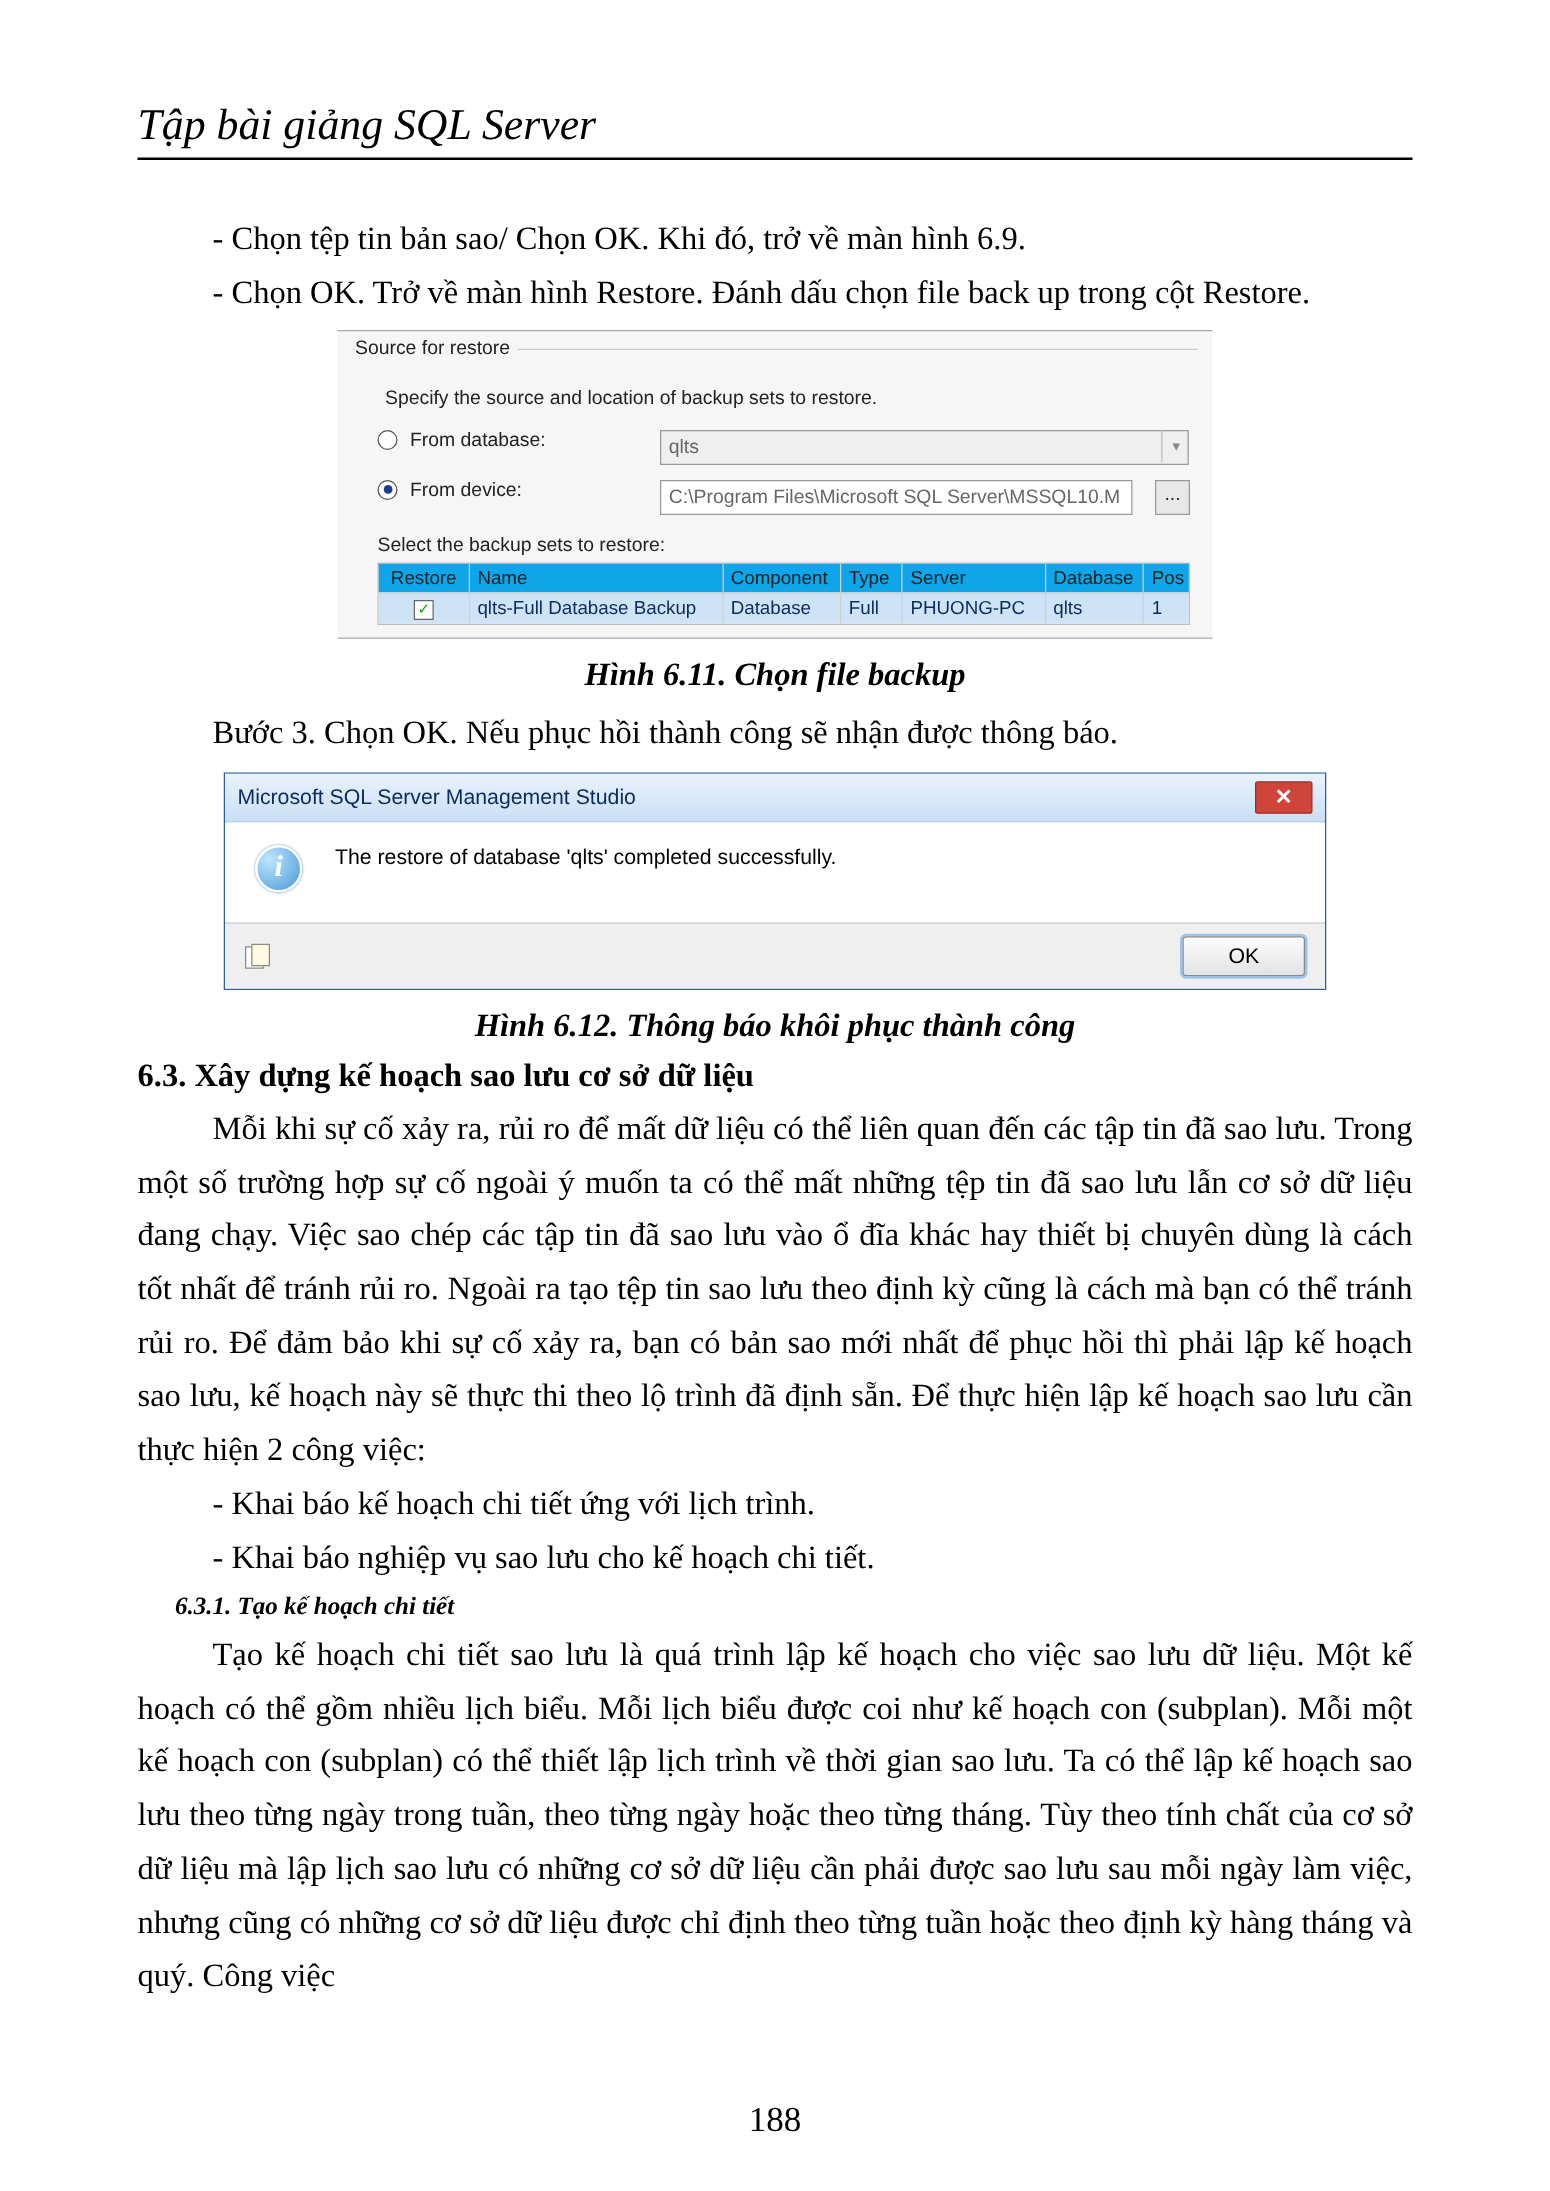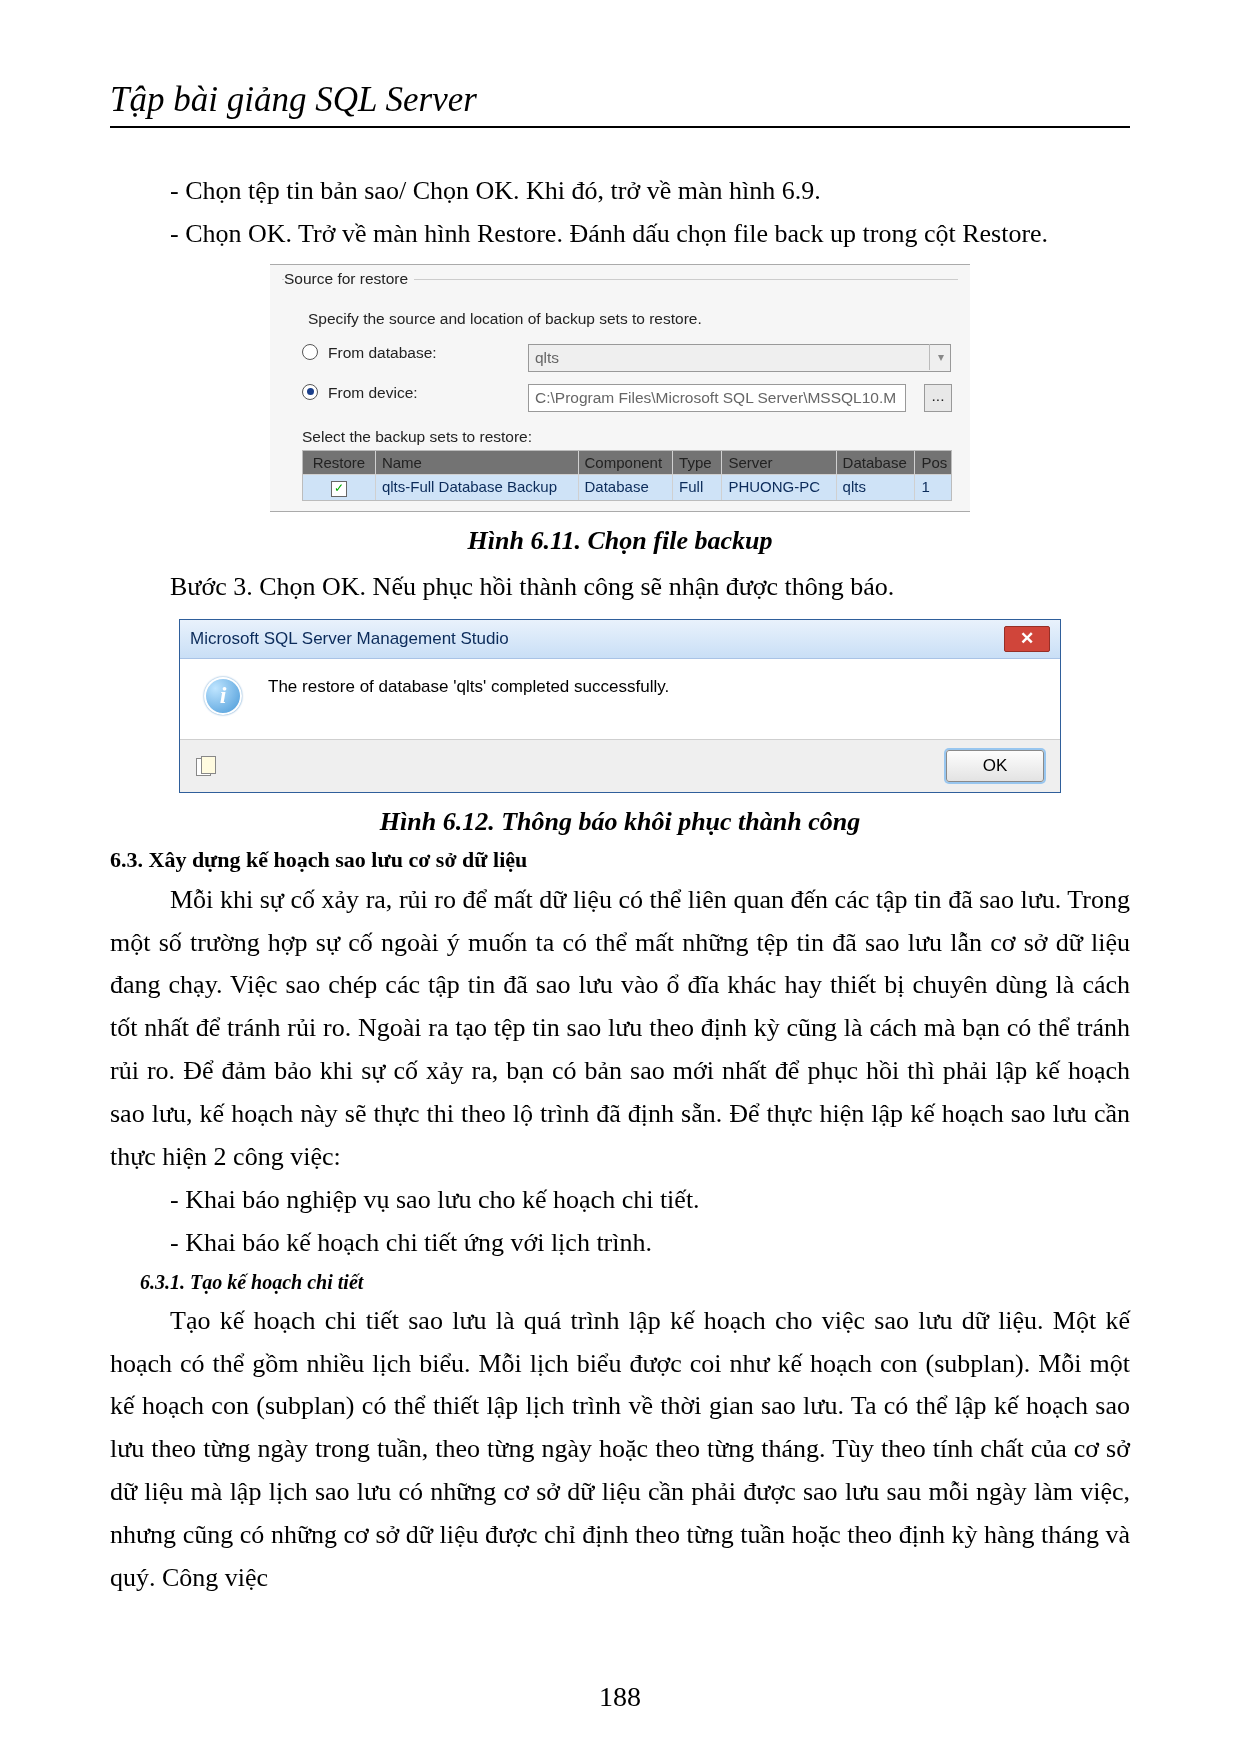--- a/index.html
+++ b/index.html
@@ -35,21 +35,21 @@
   }
   .caption {
     text-align: center;
     font-weight: bold;
     font-style: italic;
     font-size: 26px;
     margin: 14px 0 10px 0;
   }
   .section-title {
     font-weight: bold;
-    font-size: 22px;
+    font-size: 26px;
     margin: 8px 0 6px 0;
   }
   .subsection-title {
     font-weight: bold;
     font-style: italic;
     font-size: 20px;
     margin: 6px 0 6px 30px;
   }
   .pageno {
     position: absolute;
@@ -156,21 +156,21 @@
     border: 1px solid #bcbcbc;
     background: #fff;
     font-size: 15px;
   }
   .grid-row {
     display: flex;
     border-top: 1px solid #d0d0d0;
   }
   .grid-row:first-child { border-top: none; }
   .grid-row.head {
-    background: #737373;
+    background: #0ea5e9;
   }
   .g-c {
     border-right: 1px solid #d0d0d0;
     padding: 3px 6px;
     box-sizing: border-box;
     white-space: nowrap;
     overflow: hidden;
   }
   .g-c:last-child { border-right: none; }
   .cRestore { width: 74px; text-align: center; }
@@ -358,22 +358,22 @@
       </div>
       <div class="ok-btn">OK</div>
     </div>
   </div>
 
   <div class="caption">Hình 6.12.  Thông báo khôi phục thành công</div>
 
   <div class="section-title">6.3. Xây dựng kế hoạch sao lưu cơ sở dữ liệu</div>
   <div class="body-text">
     <div class="indent">Mỗi khi sự cố xảy ra, rủi ro để mất dữ liệu có thể liên quan đến các tập tin đã sao lưu. Trong một số trường hợp sự cố ngoài ý muốn ta có thể mất những tệp tin đã sao lưu lẫn cơ sở dữ liệu đang chạy. Việc sao chép các tập tin đã sao lưu vào ổ đĩa khác hay thiết bị chuyên dùng là cách tốt nhất để tránh rủi ro. Ngoài ra tạo tệp tin sao lưu theo định kỳ cũng là cách mà bạn có thể tránh rủi ro. Để đảm bảo khi sự cố xảy ra, bạn có bản sao mới nhất để phục hồi thì phải lập kế hoạch sao lưu, kế hoạch này sẽ thực thi theo lộ trình đã định sẵn. Để thực hiện lập kế hoạch sao lưu cần thực hiện 2 công việc:</div>
+    <div class="indent">- Khai báo kế hoạch chi tiết ứng với lịch trình.</div>
     <div class="indent">- Khai báo nghiệp vụ sao lưu cho kế hoạch chi tiết.</div>
-    <div class="indent">- Khai báo kế hoạch chi tiết ứng với lịch trình.</div>
   </div>
 
   <div class="subsection-title">6.3.1. Tạo kế hoạch chi tiết</div>
   <div class="body-text">
     <div class="indent">Tạo kế hoạch chi tiết sao lưu là quá trình lập kế hoạch cho việc sao lưu dữ liệu. Một kế hoạch có thể gồm nhiều lịch biểu. Mỗi lịch biểu được coi như kế hoạch con (subplan). Mỗi một kế hoạch con (subplan) có thể thiết lập lịch trình về thời gian sao lưu. Ta có thể lập kế hoạch sao lưu theo từng ngày trong tuần, theo từng ngày hoặc theo từng tháng. Tùy theo tính chất của cơ sở dữ liệu mà lập lịch sao lưu có những cơ sở dữ liệu cần phải được sao lưu sau mỗi ngày làm việc, nhưng cũng có những cơ sở dữ liệu được chỉ định theo từng tuần hoặc theo định kỳ hàng tháng và quý. Công việc</div>
   </div>
 
   <div class="pageno">188</div>
 </div>
 

